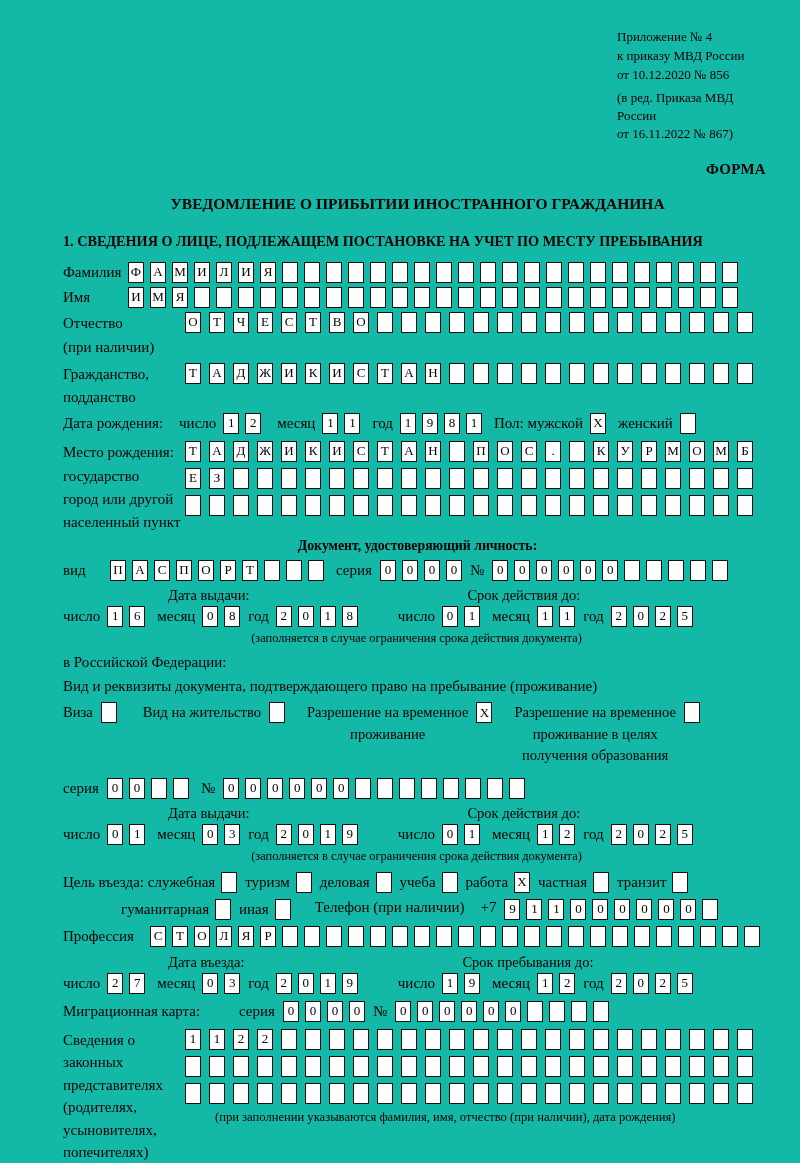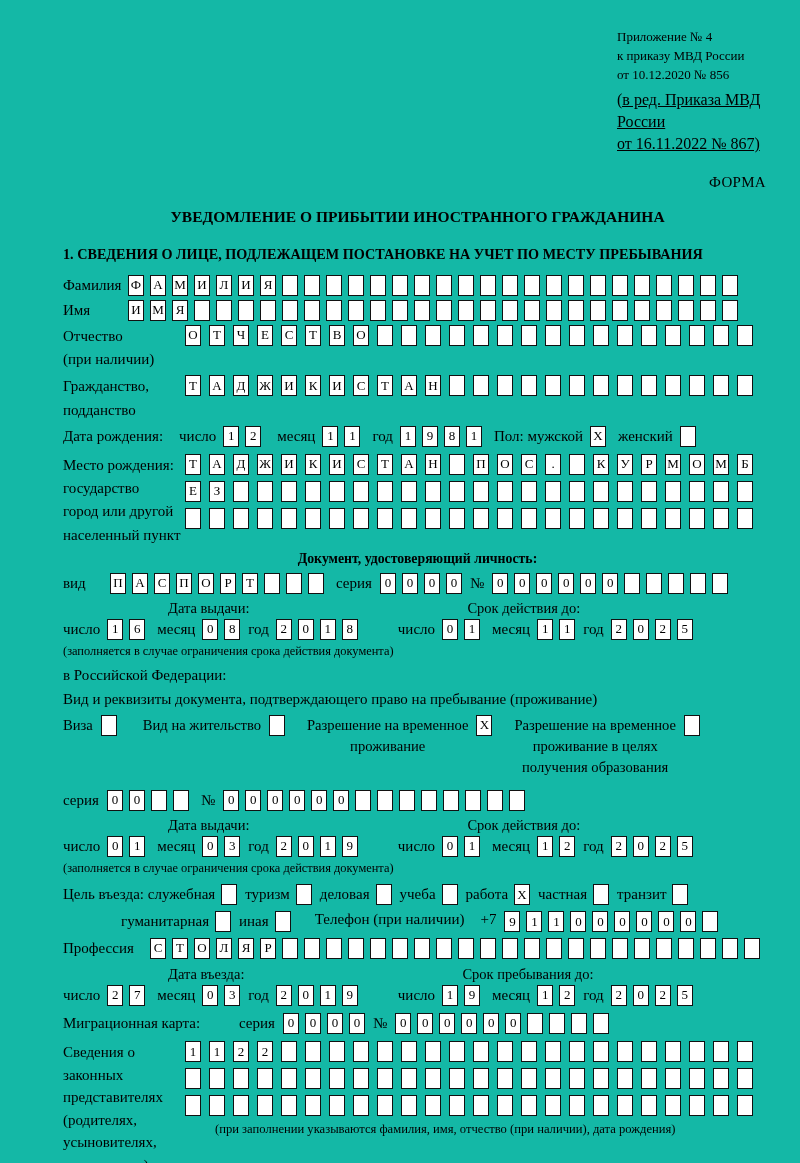--- a/index.html
+++ b/index.html
@@ -4,22 +4,22 @@
 <style>
   html,body{margin:0;padding:0;background:#fff;}
   .page{
     width:800px;height:1163px;box-sizing:border-box;overflow:hidden;
     background:#14b8a6;color:#000;
     font-family:"Liberation Serif","DejaVu Serif",serif;
     padding:28px 28px 0 63px;position:relative;
   }
   
   .hdr{margin-left:554px;font-size:13px;line-height:1.45;}
-  .hdr .sub{font-size:16px;margin-top:4px;line-height:1.4;text-decoration:underline;}
-  .forma{text-align:right;padding-right:6px;font-weight:normal;font-size:15px;margin-top:18px;letter-spacing:.3px;}
+  .hdr .sub{font-size:13px;margin-top:4px;line-height:1.4;}
+  .forma{text-align:right;padding-right:6px;font-weight:bold;font-size:15px;margin-top:18px;letter-spacing:.3px;}
   
   .title{text-align:center;font-weight:bold;font-size:15.5px;line-height:1.5;margin-top:14px;}
   .uline{display:inline-block;width:56px;border-bottom:2px solid #000;margin-left:8px;vertical-align:baseline;}
   .sec{font-weight:bold;font-size:14.2px;margin-top:18px;}
   .bodyrows{margin-top:12px;}
   
   .frow{display:flex;align-items:center;margin-bottom:4px;font-size:15px;line-height:1.3;}
   .frow.top{align-items:flex-start;}
   .lbl{flex:none;}
   .w65{width:65px;}
@@ -33,21 +33,21 @@
     font-size:13px;font-family:"Liberation Serif",serif;
   }
   .stack .cells{margin-bottom:6px;display:flex;}
   .dg{display:inline-flex;align-items:center;gap:5px;flex:none;}
   .dg .t{margin-right:2px;}
   .gap8{margin-left:8px;} .gap12{margin-left:12px;} .gap16{margin-left:16px;} .gap40{margin-left:40px;}
   .dochead{text-align:center;font-weight:bold;font-size:13.8px;margin:4px 0 6px 0;}
   .dhead{display:flex;font-size:14.5px;margin-bottom:2px;}
   .dh1{margin-left:105px;}
   .dh2{margin-left:218px;}
-  .note{text-align:left;font-size:12.4px;margin:1px 2px 8px 0;}
+  .note{text-align:center;font-size:12.4px;margin:1px 2px 8px 0;}
   .textline{font-size:15px;margin-bottom:7px;}
   .permrow{display:flex;align-items:flex-start;margin:2px 0 12px 0;font-size:14.6px;gap:14px;}
   .pi{display:flex;align-items:flex-start;gap:8px;}
   .pi .cap{line-height:1.45;}
   .pi .cap.ctr{text-align:center;}
   .ci{display:inline-flex;align-items:center;gap:6px;flex:none;}
   .purps{display:flex;gap:8px;font-size:15px;margin-bottom:6px;}
   .repblock{display:flex;align-items:flex-start;margin-top:2px;}
   .repblock .mlab6{flex:none;width:122px;line-height:1.5;font-size:15px;}
   .footnote{font-size:12.6px;margin:4px 0 0 30px;}

